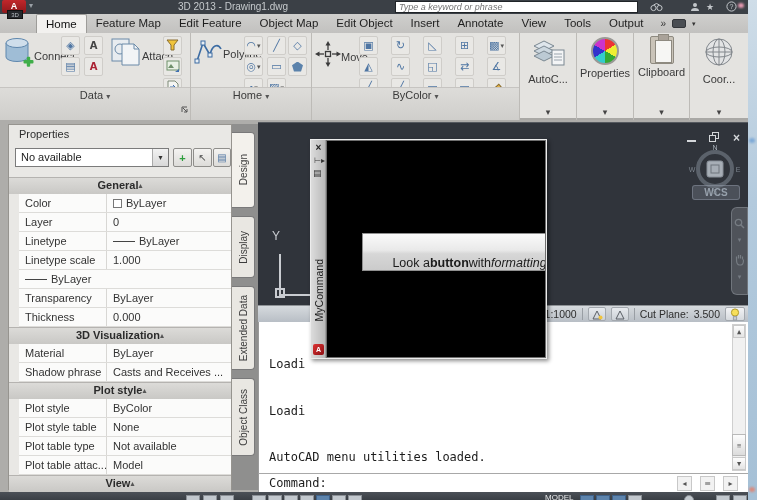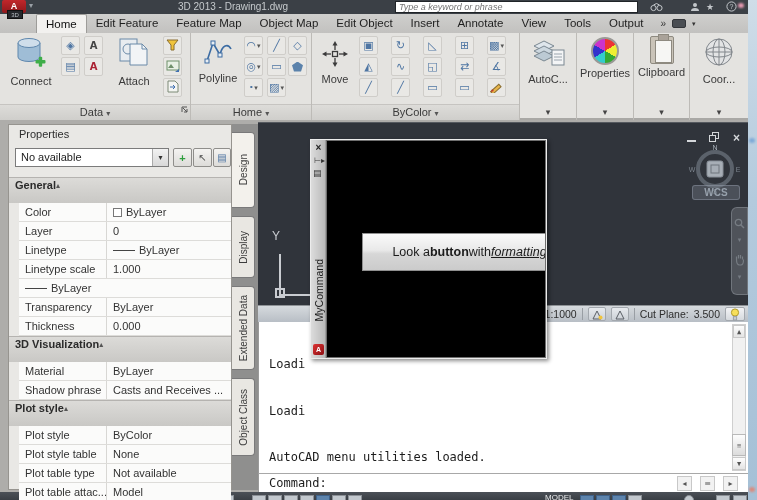--- a/index.html
+++ b/index.html
@@ -30,26 +30,26 @@
   .rtab { height:19px; line-height:19px; padding:0 9px; font-size:11.5px; color:#1e1e1e; white-space:nowrap; }
   .rtab.active { background:#f2f1ef; border:1px solid #9d9c99; border-bottom:none;
           border-radius:2px 2px 0 0; color:#101010; }
   .tab-extra { height:19px; display:flex; align-items:center; gap:6px; margin-left:8px; color:#333; font-size:10px; }
   .panelbtn { width:14px; height:9px; background:#4a4e53; border-radius:2px; border:1px solid #33363a; }
 
   
   .ribbon { position:absolute; left:0; top:33px; width:748px; height:87px; background:#e4e3e0;
           border-bottom:2px solid #a9a8a5; }
   .panel { position:absolute; top:0; height:87px; border-right:1px solid #bdbbb7; }
-  .pfoot { position:absolute; bottom:0; left:0; right:0; height:16px; text-align:center;
+  .pfoot { position:absolute; bottom:0; left:0; right:0; height:33px; text-align:center;
           background:linear-gradient(180deg,#dddcd9,#cfcecb); border-top:1px solid #c6c4c1;
           font-size:11px; color:#3a3a3a; line-height:15px; }
   .pfoot .c { font-size:8px; color:#555; }
   .launch { position:absolute; right:2px; bottom:2px; font-size:8px; color:#555; }
-  .bigbtn { position:absolute; top:3px; display:flex; flex-direction:column; align-items:center; cursor:default; }
+  .bigbtn { position:absolute; top:3px; display:flex; flex-direction:row; align-items:center; cursor:default; }
   .bigbtn .lbl { font-size:11px; color:#3a3a3a; margin-top:2px; }
   .sgrid { position:absolute; display:grid; }
   .sbtn { width:19px; height:19px; border:1px solid #cfcdc9; background:#e9e8e5; border-radius:2px;
           display:flex; align-items:center; justify-content:center; margin:1px; }
   .g { color:#4f76a3; font-size:11px; line-height:1; font-family:"DejaVu Sans",sans-serif; }
   .g.dark { color:#444; font-weight:bold; font-size:10px; }
   .g.red { color:#a23; font-weight:bold; font-size:10px; }
   .mini-caret { font-size:7px; color:#555; margin-left:1px; }
   .cpanel { display:flex; flex-direction:column; align-items:center; }
   .cpanel .lbl { font-size:11px; color:#3a3a3a; margin-top:2px; }
@@ -74,22 +74,22 @@
           border:1px solid #96948f; z-index:3; }
   .props-title { height:20px; font-size:11px; color:#2e2e2e; padding:3px 0 0 10px; }
   .props-toolbar { position:relative; height:32px; }
   .combo { position:absolute; left:6px; top:3px; width:154px; height:19px; background:#fff;
           border:1px solid #7b7b7b; font-size:11px; color:#222; line-height:17px; padding-left:5px; }
   .combo .cbtn { position:absolute; right:0; top:0; width:16px; height:17px; text-align:center;
           background:linear-gradient(180deg,#f2f2f2,#d8d8d8); border-left:1px solid #aaa;
           font-size:8px; color:#333; line-height:17px; }
   .pbtn { position:absolute; top:3px; width:19px; height:19px; background:linear-gradient(180deg,#f4f3f1,#dddcd9);
           border:1px solid #8f8e8b; border-radius:2px; display:flex; align-items:center; justify-content:center; }
-  .psec { border-top:1px solid #b5b3b0; height:26px; background:linear-gradient(180deg,#dcdbd8,#c9c8c5);
-          display:flex; justify-content:flex-start; padding:0 6px; font-size:11px; font-weight:bold;
+  .psec { border-top:1px solid #b5b3b0; height:17px; background:linear-gradient(180deg,#dcdbd8,#c9c8c5);
+          display:flex; justify-content:center; padding:0 6px; font-size:11px; font-weight:bold;
           color:#2b2b2b; line-height:15px; }
   .psec .c { font-size:8px; color:#555; font-weight:normal; }
   .prow { height:19px; border-bottom:1px solid #dddcd9; margin-left:10px; background:#fbfbfa;
           display:flex; font-size:11px; color:#333; }
   .plabel { width:88px; padding:3px 0 0 6px; border-right:1px solid #d8d7d4; white-space:nowrap; overflow:hidden; }
   .pval { flex:1; padding-left:6px; display:flex; align-items:center; gap:4px; white-space:nowrap; overflow:hidden; }
   .swatch { width:9px; height:9px; background:#fff; border:1px solid #777; flex:none; }
   .lineswatch { width:22px; border-top:1px solid #444; flex:none; }
 
   
@@ -160,24 +160,24 @@
   .myc-title { position:absolute; left:0; bottom:18px; width:15px; height:100px; display:flex;
         align-items:center; justify-content:center; }
   .myc-title span { writing-mode:vertical-rl; transform:rotate(180deg); font-size:10.5px; color:#1d1d1d; }
   .myc-badge { position:absolute; left:2px; bottom:3px; width:11px; height:11px; border-radius:2px;
         background:linear-gradient(135deg,#d33,#8d1014); color:#fff; font-size:7px; font-weight:bold;
         text-align:center; line-height:11px; }
   .myc-canvas { position:absolute; left:15px; top:0; right:0; bottom:0; background:#000;
         border:1px solid #6e6e6e; overflow:hidden; }
   .myc-btn { position:absolute; left:35px; top:92px; width:215px; height:38px;
         background:linear-gradient(180deg,#fafafa,#e9e9e9 45%,#d7d7d7 55%,#cbcbcb);
-        border:1px solid #8f8f8f; display:flex; align-items:center; justify-content:center;
+        border:1px solid #8f8f8f; display:flex; align-items:flex-end; justify-content:center;
         font-size:12.5px; color:#1b1b1b; white-space:nowrap; overflow:hidden; }
   .myc-btn .b { font-weight:bold; }
-  .myc-btn .i { font-style:italic;text-decoration:underline; }
+  .myc-btn .i { font-style:italic; }
 
   
   .bb { position:absolute; left:0; top:492px; width:748px; height:8px; overflow:hidden;
         background:linear-gradient(180deg,#4b5057,#3a3f45); }
   .bbi { position:absolute; top:3px; width:14px; height:10px; background:#c2c8ce; border:1px solid #8b9096; }
   .bbi.blue { background:#5d84ad; border-color:#3f628a; }
   .bb-model { position:absolute; left:545px; top:1px; color:#e8eaec; font-size:8px; }
 </style>
 </head>
 <body>
@@ -215,22 +215,22 @@
     </div>
     <span class="dot" style="left:738px;top:3px;background:#e79ab2;"></span>
     <span class="dot" style="left:749px;top:3px;background:#6fbf5e;"></span>
   </div>
   <div class="logo-flap">
     <span>3D</span>
   </div>
 
   <div class="tabrow">
     <div class="rtab active">Home</div>
+    <div class="rtab">Feature Map</div>
     <div class="rtab">Edit Feature</div>
-    <div class="rtab">Feature Map</div>
     <div class="rtab">Object Map</div>
     <div class="rtab">Edit Object</div>
     <div class="rtab">Insert</div>
     <div class="rtab">Annotate</div>
     <div class="rtab">View</div>
     <div class="rtab">Tools</div>
     <div class="rtab">Output</div>
     <div class="tab-extra">
       <span>»</span>
       <span class="panelbtn"></span>

